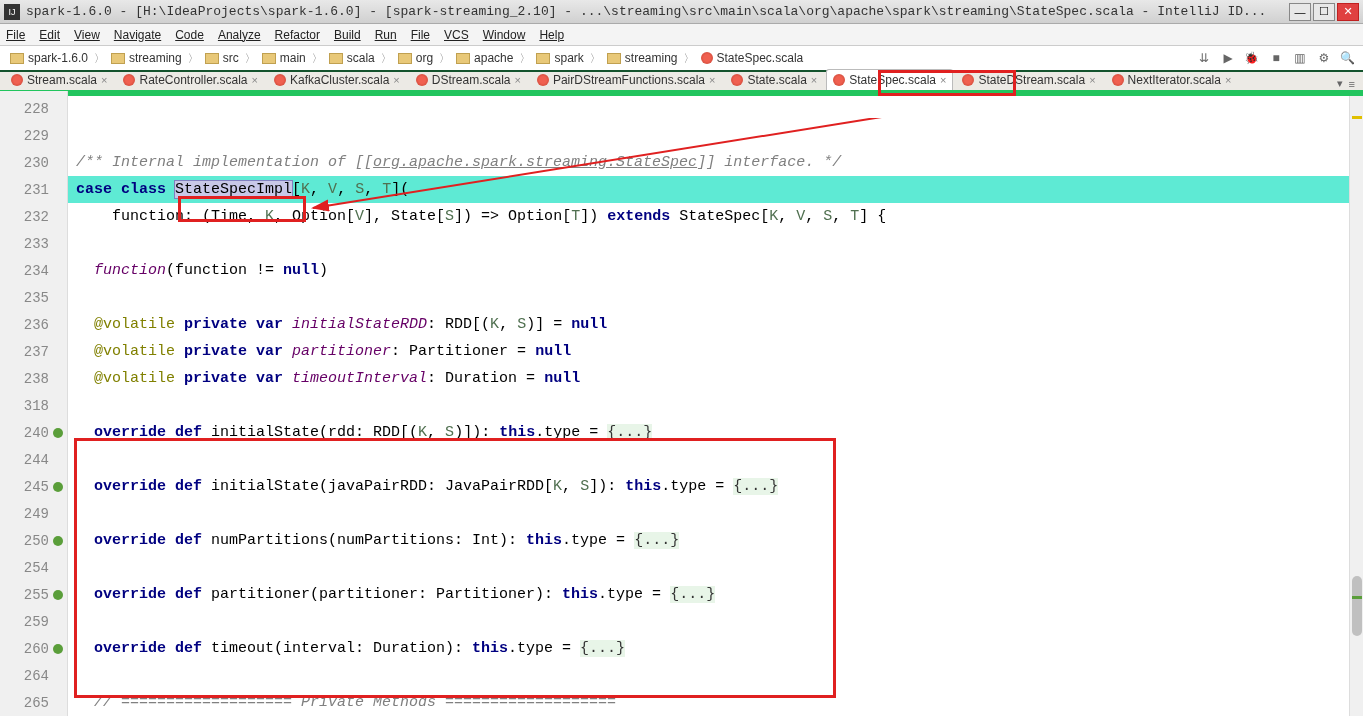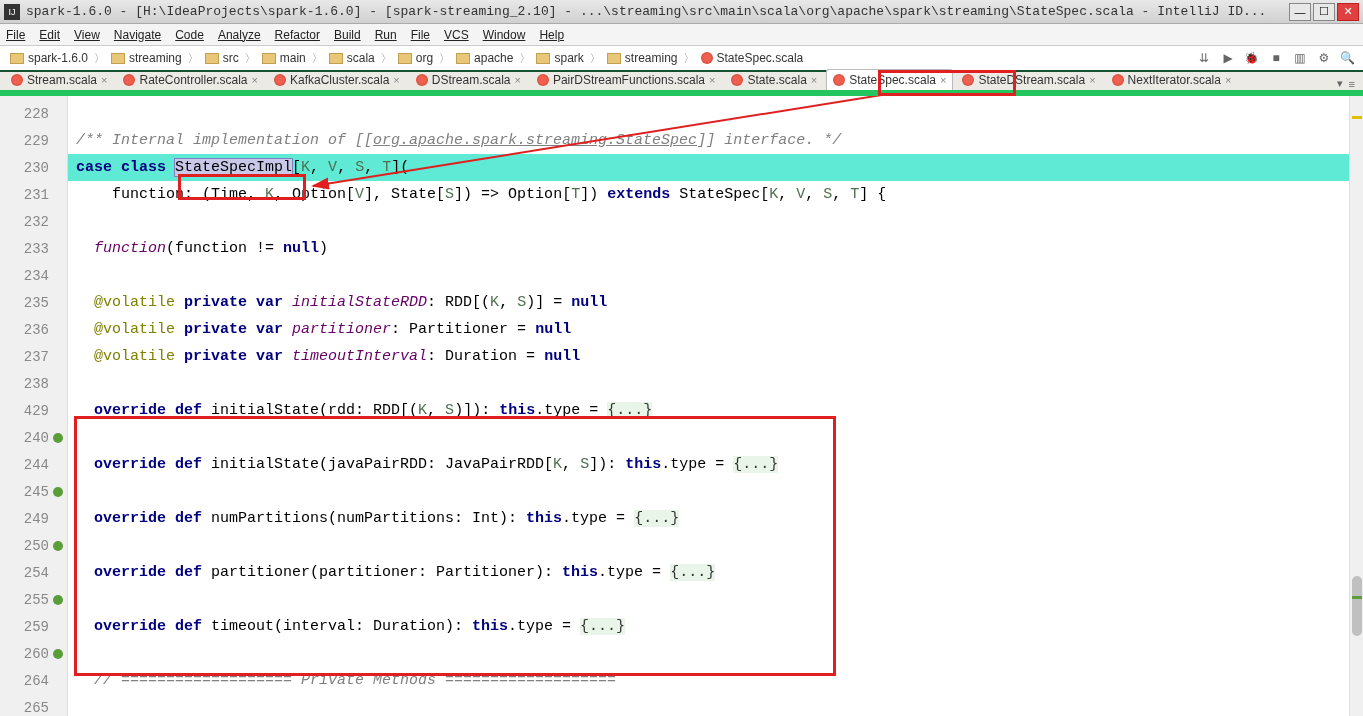--- a/index.html
+++ b/index.html
@@ -159,20 +159,21 @@
   display: flex;
   align-items: center;
   padding-right: 4px;
 }
 .tabs-extra span { margin-left: 6px; color: #666; font-size: 11px; }
 .editor {
   display: flex;
   height: 620px;
   background: #fff;
   position: relative;
+  align-items: flex-end;
 }
 .gutter {
   width: 68px;
   background: #f0f0f0;
   border-right: 1px solid #ddd;
   padding-top: 4px;
 }
 .gutter-line {
   height: 27px;
   display: flex;
@@ -399,21 +400,21 @@
       <div class="gutter-line">229</div>
       <div class="gutter-line">230</div>
       <div class="gutter-line">231</div>
       <div class="gutter-line">232</div>
       <div class="gutter-line">233</div>
       <div class="gutter-line">234</div>
       <div class="gutter-line">235</div>
       <div class="gutter-line">236</div>
       <div class="gutter-line">237</div>
       <div class="gutter-line">238</div>
-      <div class="gutter-line">429</div>
+      <div class="gutter-line">318</div>
       <div class="gutter-line">240<span class="override-marker"></span></div>
       <div class="gutter-line">244</div>
       <div class="gutter-line">245<span class="override-marker"></span></div>
       <div class="gutter-line">249</div>
       <div class="gutter-line">250<span class="override-marker"></span></div>
       <div class="gutter-line">254</div>
       <div class="gutter-line">255<span class="override-marker"></span></div>
       <div class="gutter-line">259</div>
       <div class="gutter-line">260<span class="override-marker"></span></div>
       <div class="gutter-line">264</div>

